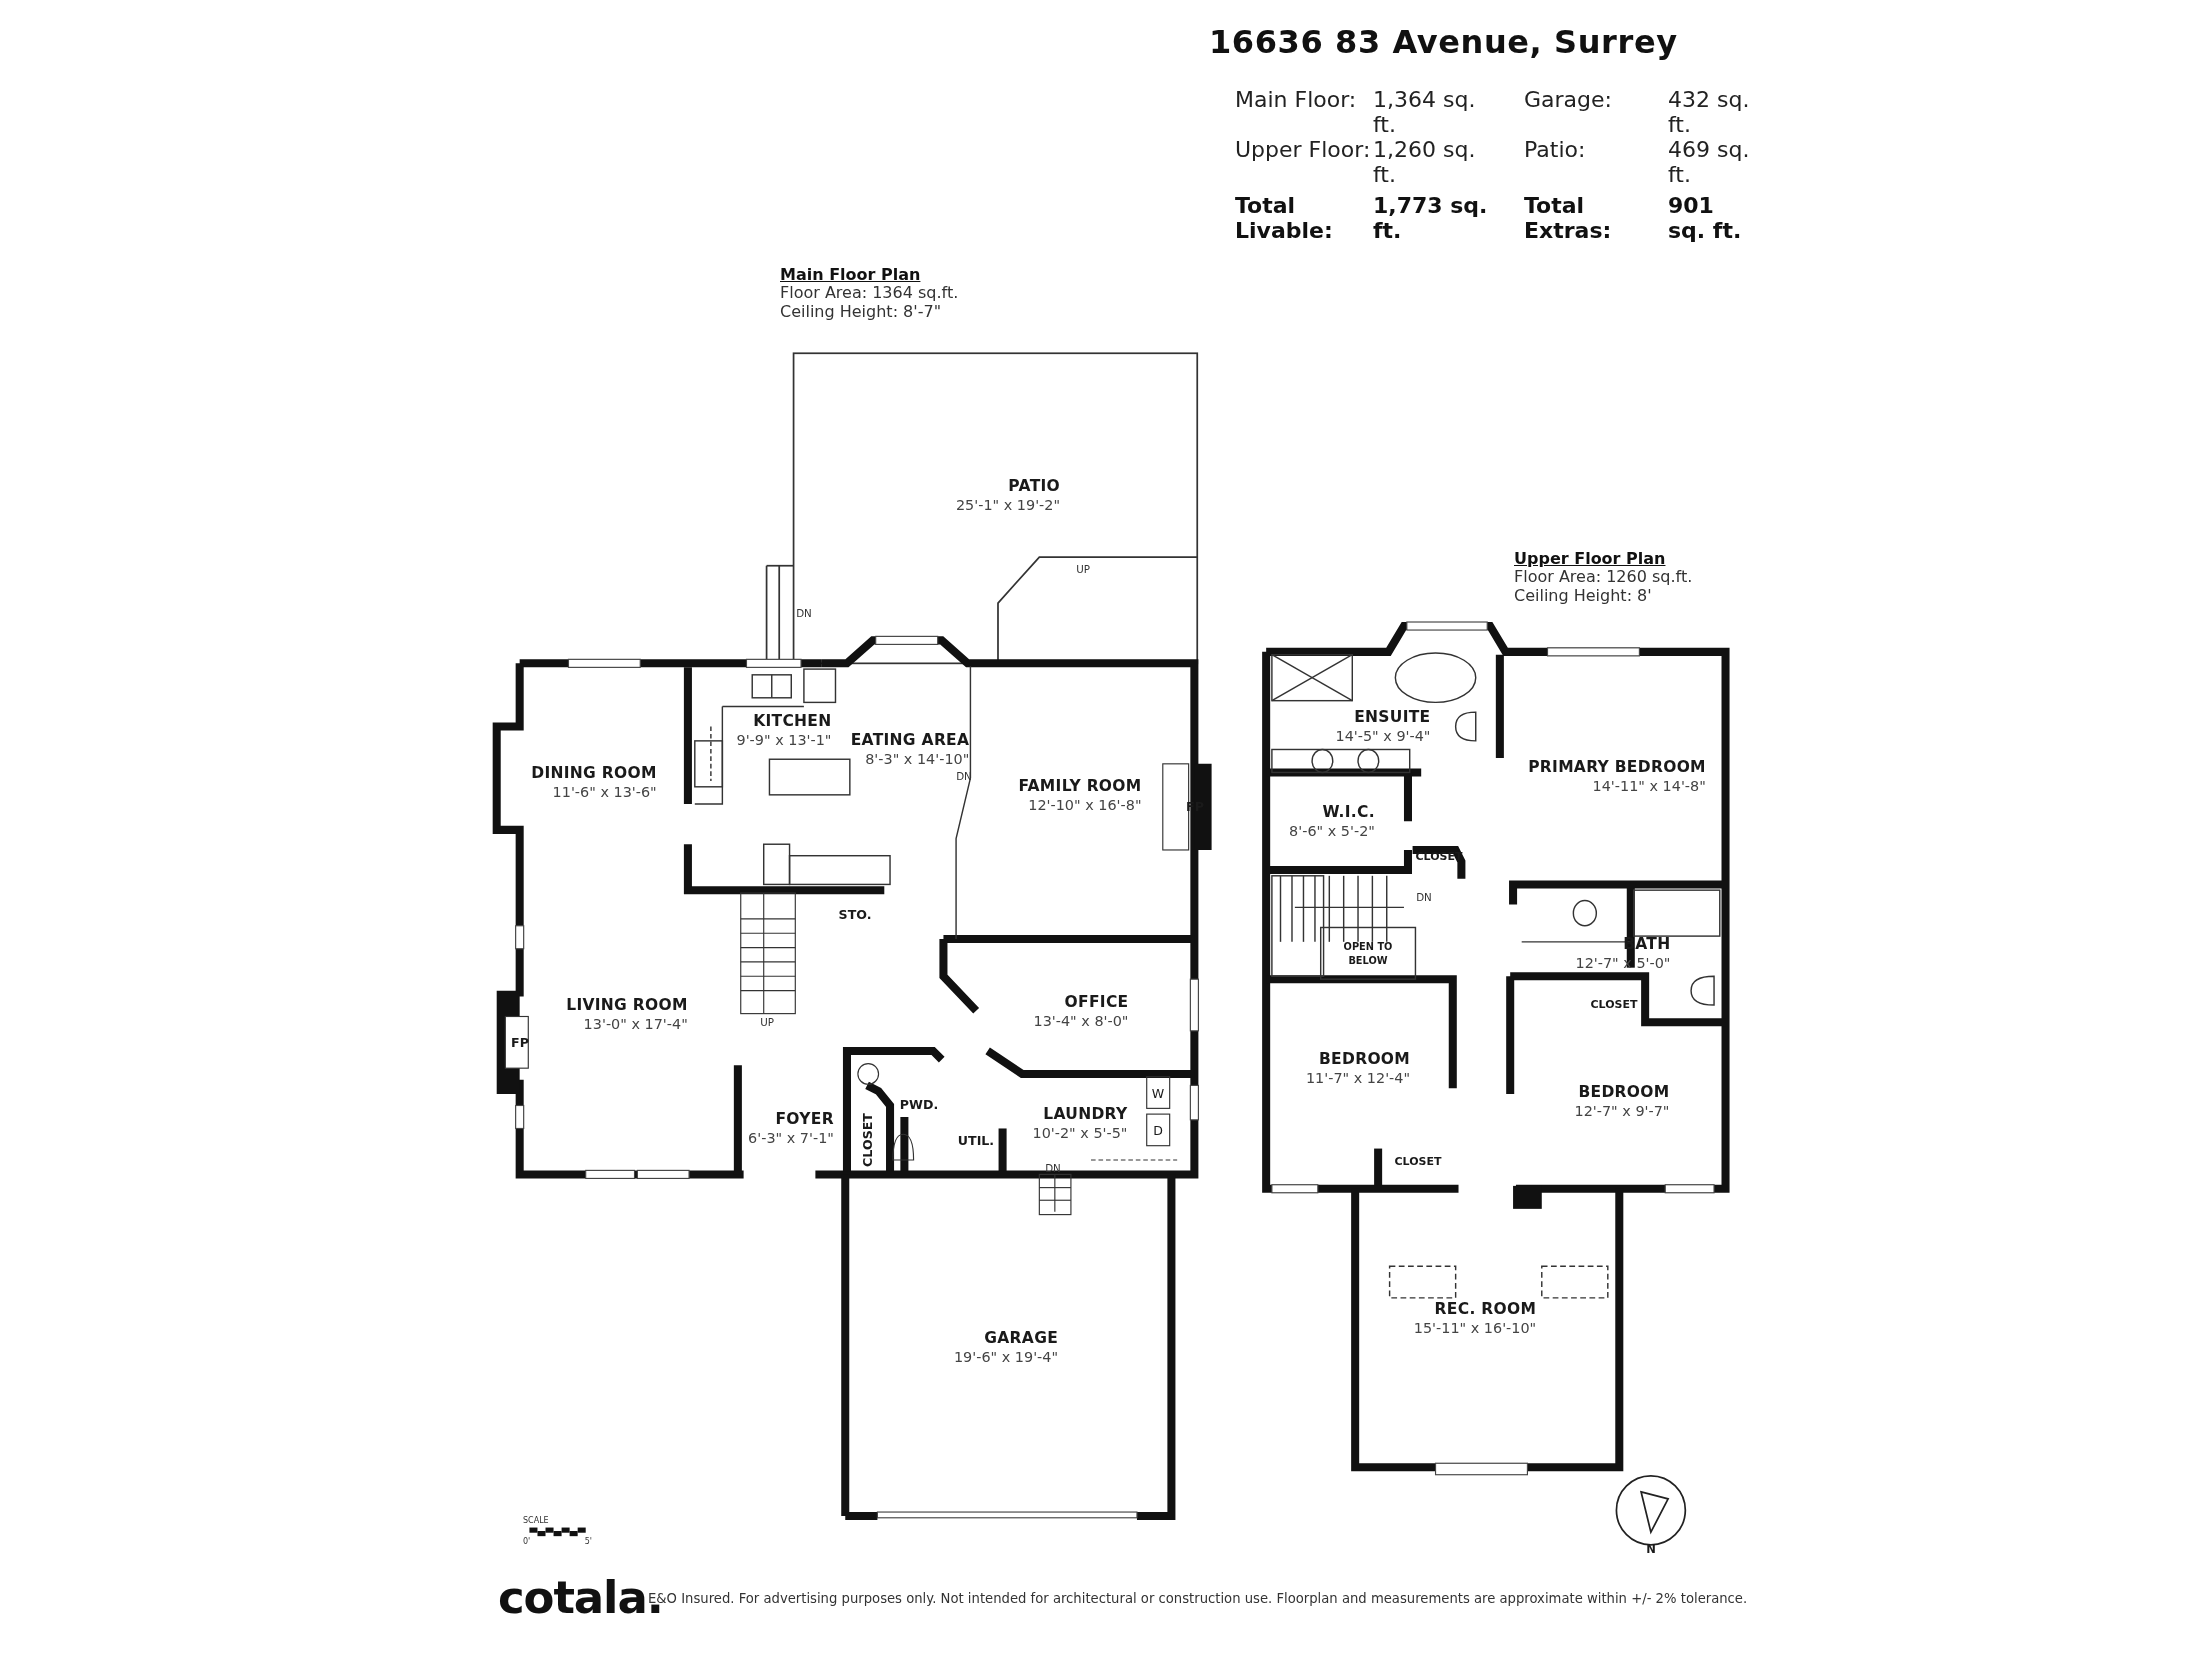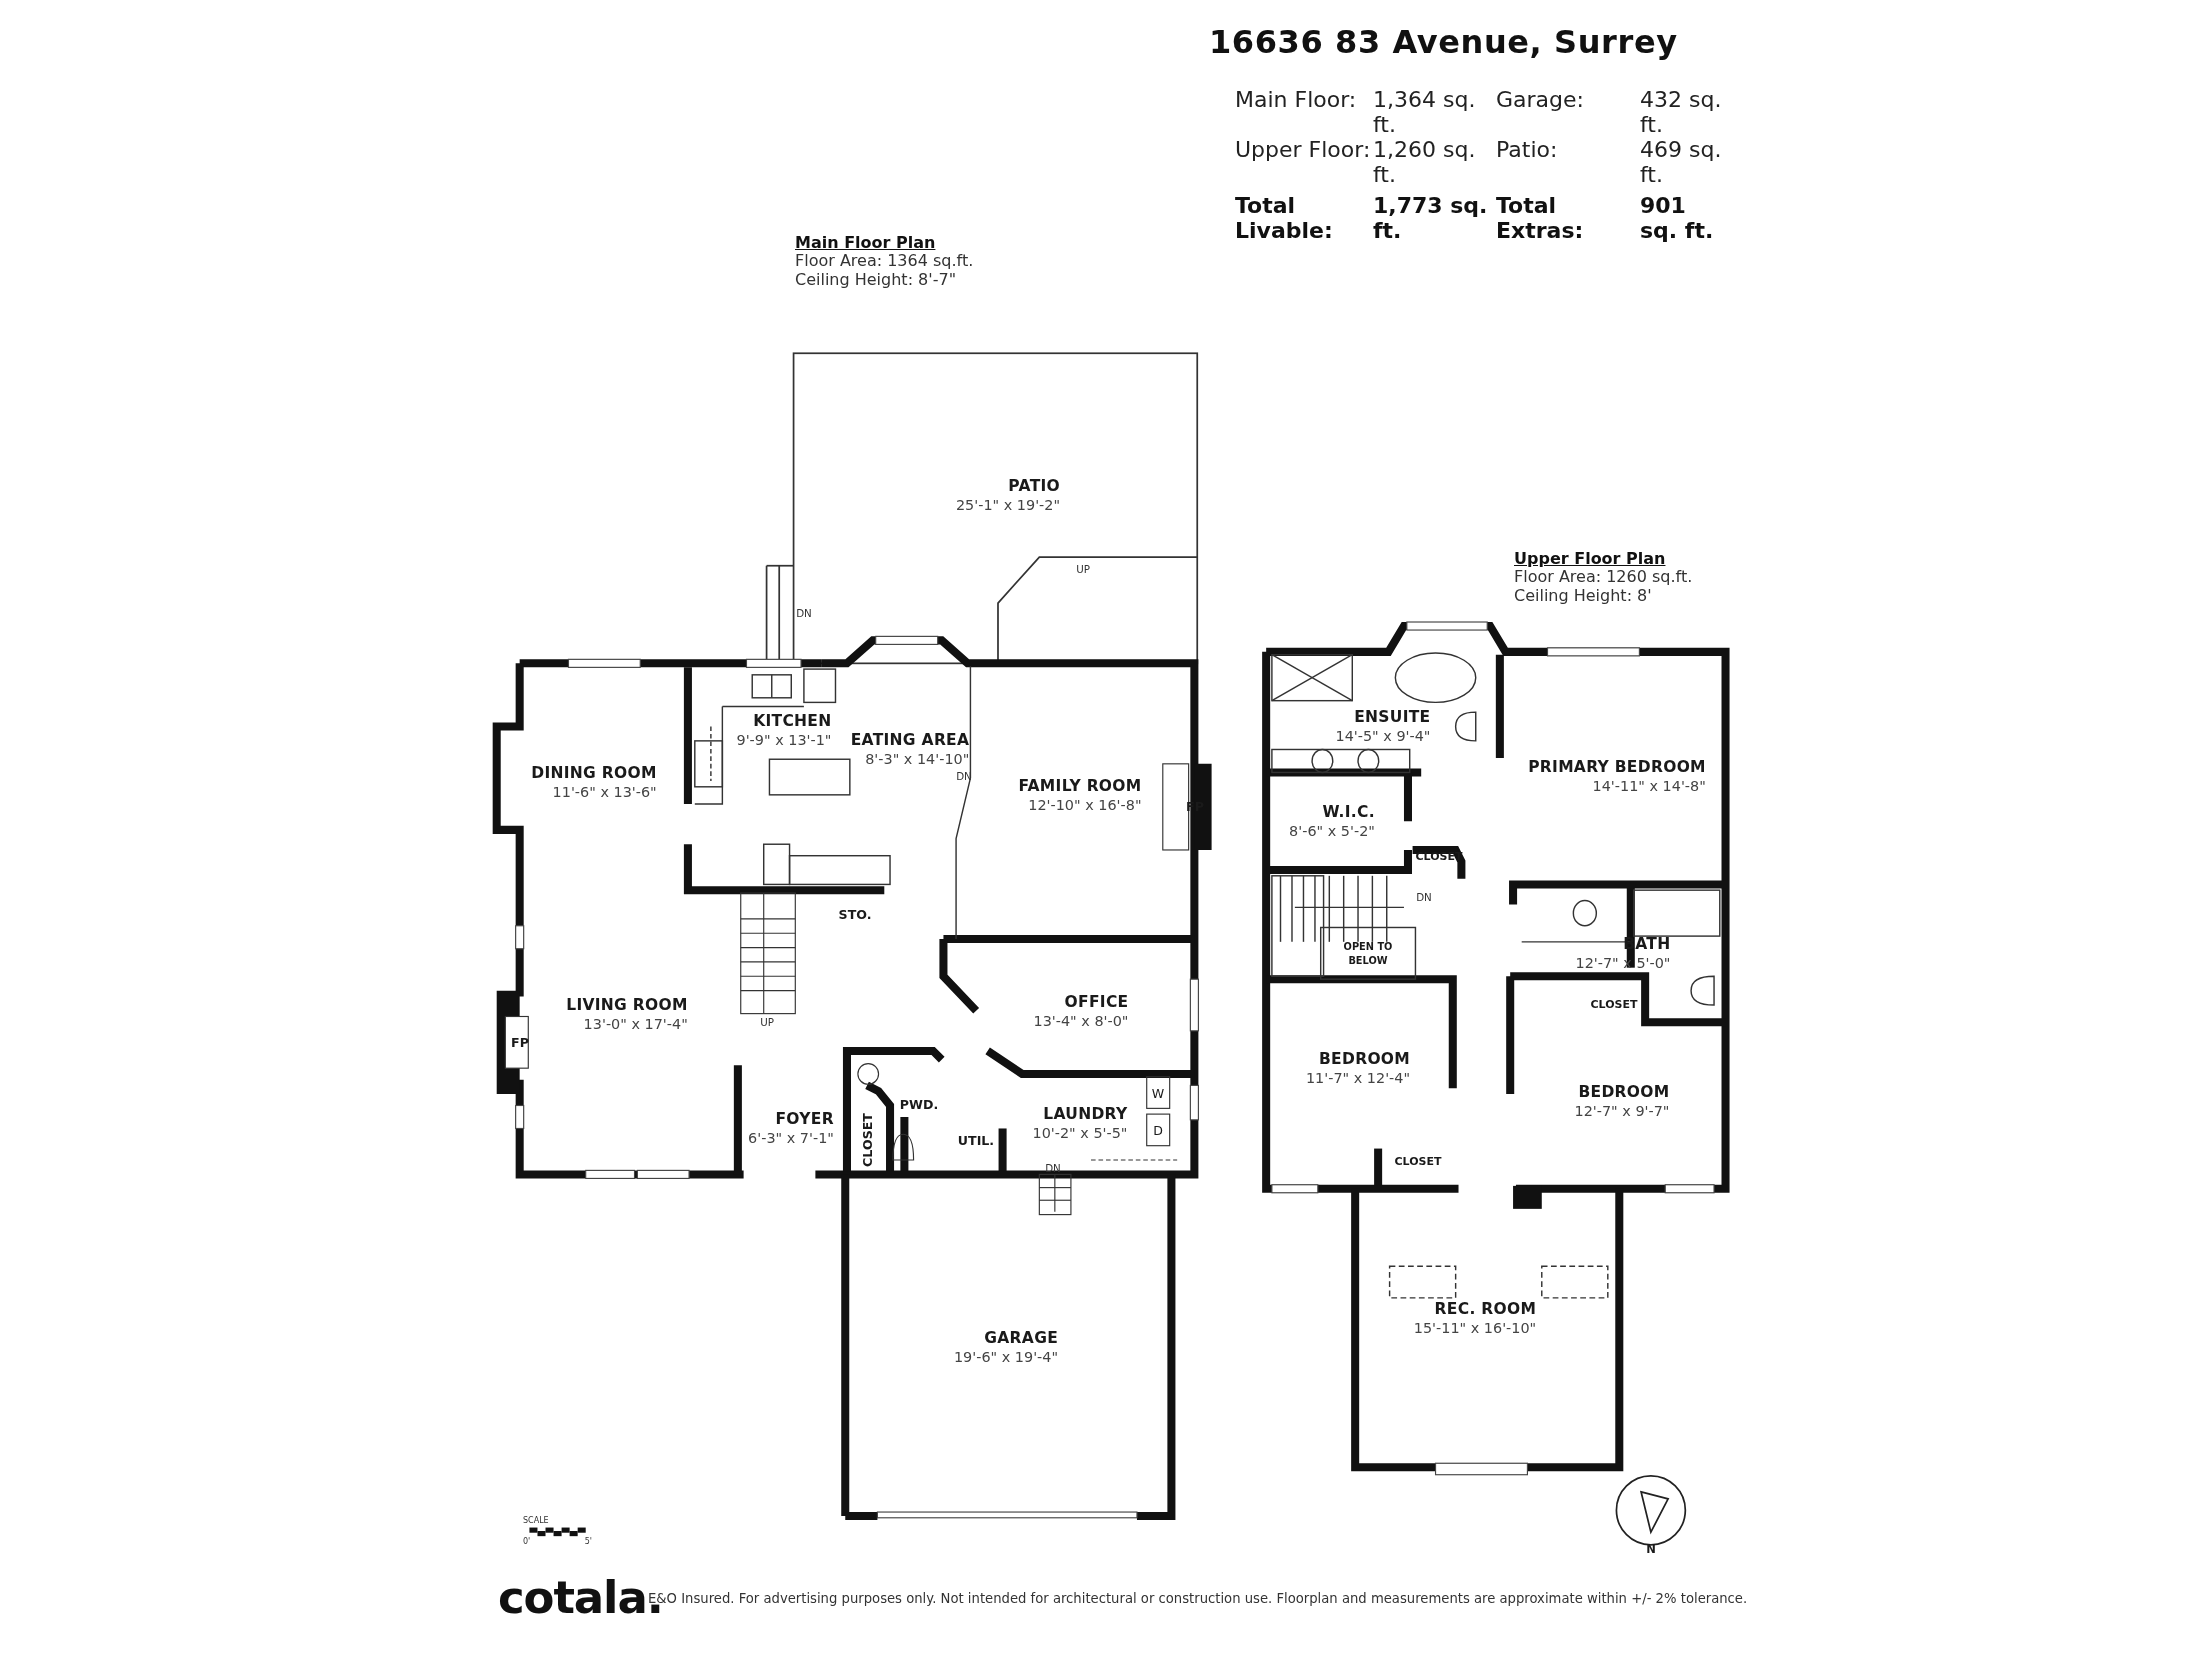--- a/index.html
+++ b/index.html
@@ -4,21 +4,21 @@
 <style>
   html, body { margin: 0; padding: 0; background: #ffffff; }
   body { width: 2205px; height: 1654px; position: relative; overflow: hidden;
          font-family: "DejaVu Sans", "Liberation Sans", sans-serif; color: #111; }
   .abs { position: absolute; }
   .title { left: 1209px; top: 23px; font-size: 32px; font-weight: bold; letter-spacing: 0.6px; color: #111; }
   .stats { left: 1235px; top: 87px; font-size: 22px; color: #222; line-height: 25px; }
   .stats .row { display: flex; }
   .stats .c1 { width: 138px; }
   .stats .c2 { width: 123px; text-align: left; }
-  .stats .c3 { width: 144px; }
+  .stats .c3 { width: 144px; margin-left: 28px; }
   .stats .c4 { width: 86px; text-align: left; }
   .stats .bold { font-weight: bold; color: #111; margin-top: 5.7px; }
   .plan-hdr { font-size: 16px; color: #333; line-height: 18.4px; }
   .plan-hdr .h { font-weight: bold; text-decoration: underline; color: #111; }
   .room { position: absolute; text-align: right; transform: translate(-50%, -50%); white-space: nowrap; }
   .room .n { font-size: 15.5px; font-weight: bold; color: #1a1a1a; letter-spacing: 0.3px; }
   .room .d { font-size: 14.4px; color: #444; margin-top: 2.3px; }
   .tag { position: absolute; font-size: 12.6px; font-weight: bold; color: #1a1a1a; transform: translate(-50%, -50%); white-space: nowrap; }
   .tiny { position: absolute; font-size: 10.3px; color: #333; transform: translate(-50%, -50%); white-space: nowrap; }
   svg.plan { position: absolute; left: 0; top: 0; }
@@ -44,21 +44,21 @@
     <span class="c4">469 sq. ft.</span>
   </div>
   <div class="row bold">
     <span class="c1">Total Livable:</span>
     <span class="c2">1,773 sq. ft.</span>
     <span class="c3">Total Extras:</span>
     <span class="c4">901 sq. ft.</span>
   </div>
 </div>
 
-<div class="abs plan-hdr" style="left:780px; top:234px;margin-left:15px;">
+<div class="abs plan-hdr" style="left:780px; top:266px;">
   <div class="h">Main Floor Plan</div>
   <div>Floor Area: 1364 sq.ft.</div>
   <div>Ceiling Height: 8'-7"</div>
 </div>
 <div class="abs plan-hdr" style="left:1514px; top:550px;">
   <div class="h">Upper Floor Plan</div>
   <div>Floor Area: 1260 sq.ft.</div>
   <div>Ceiling Height: 8'</div>
 </div>
 

